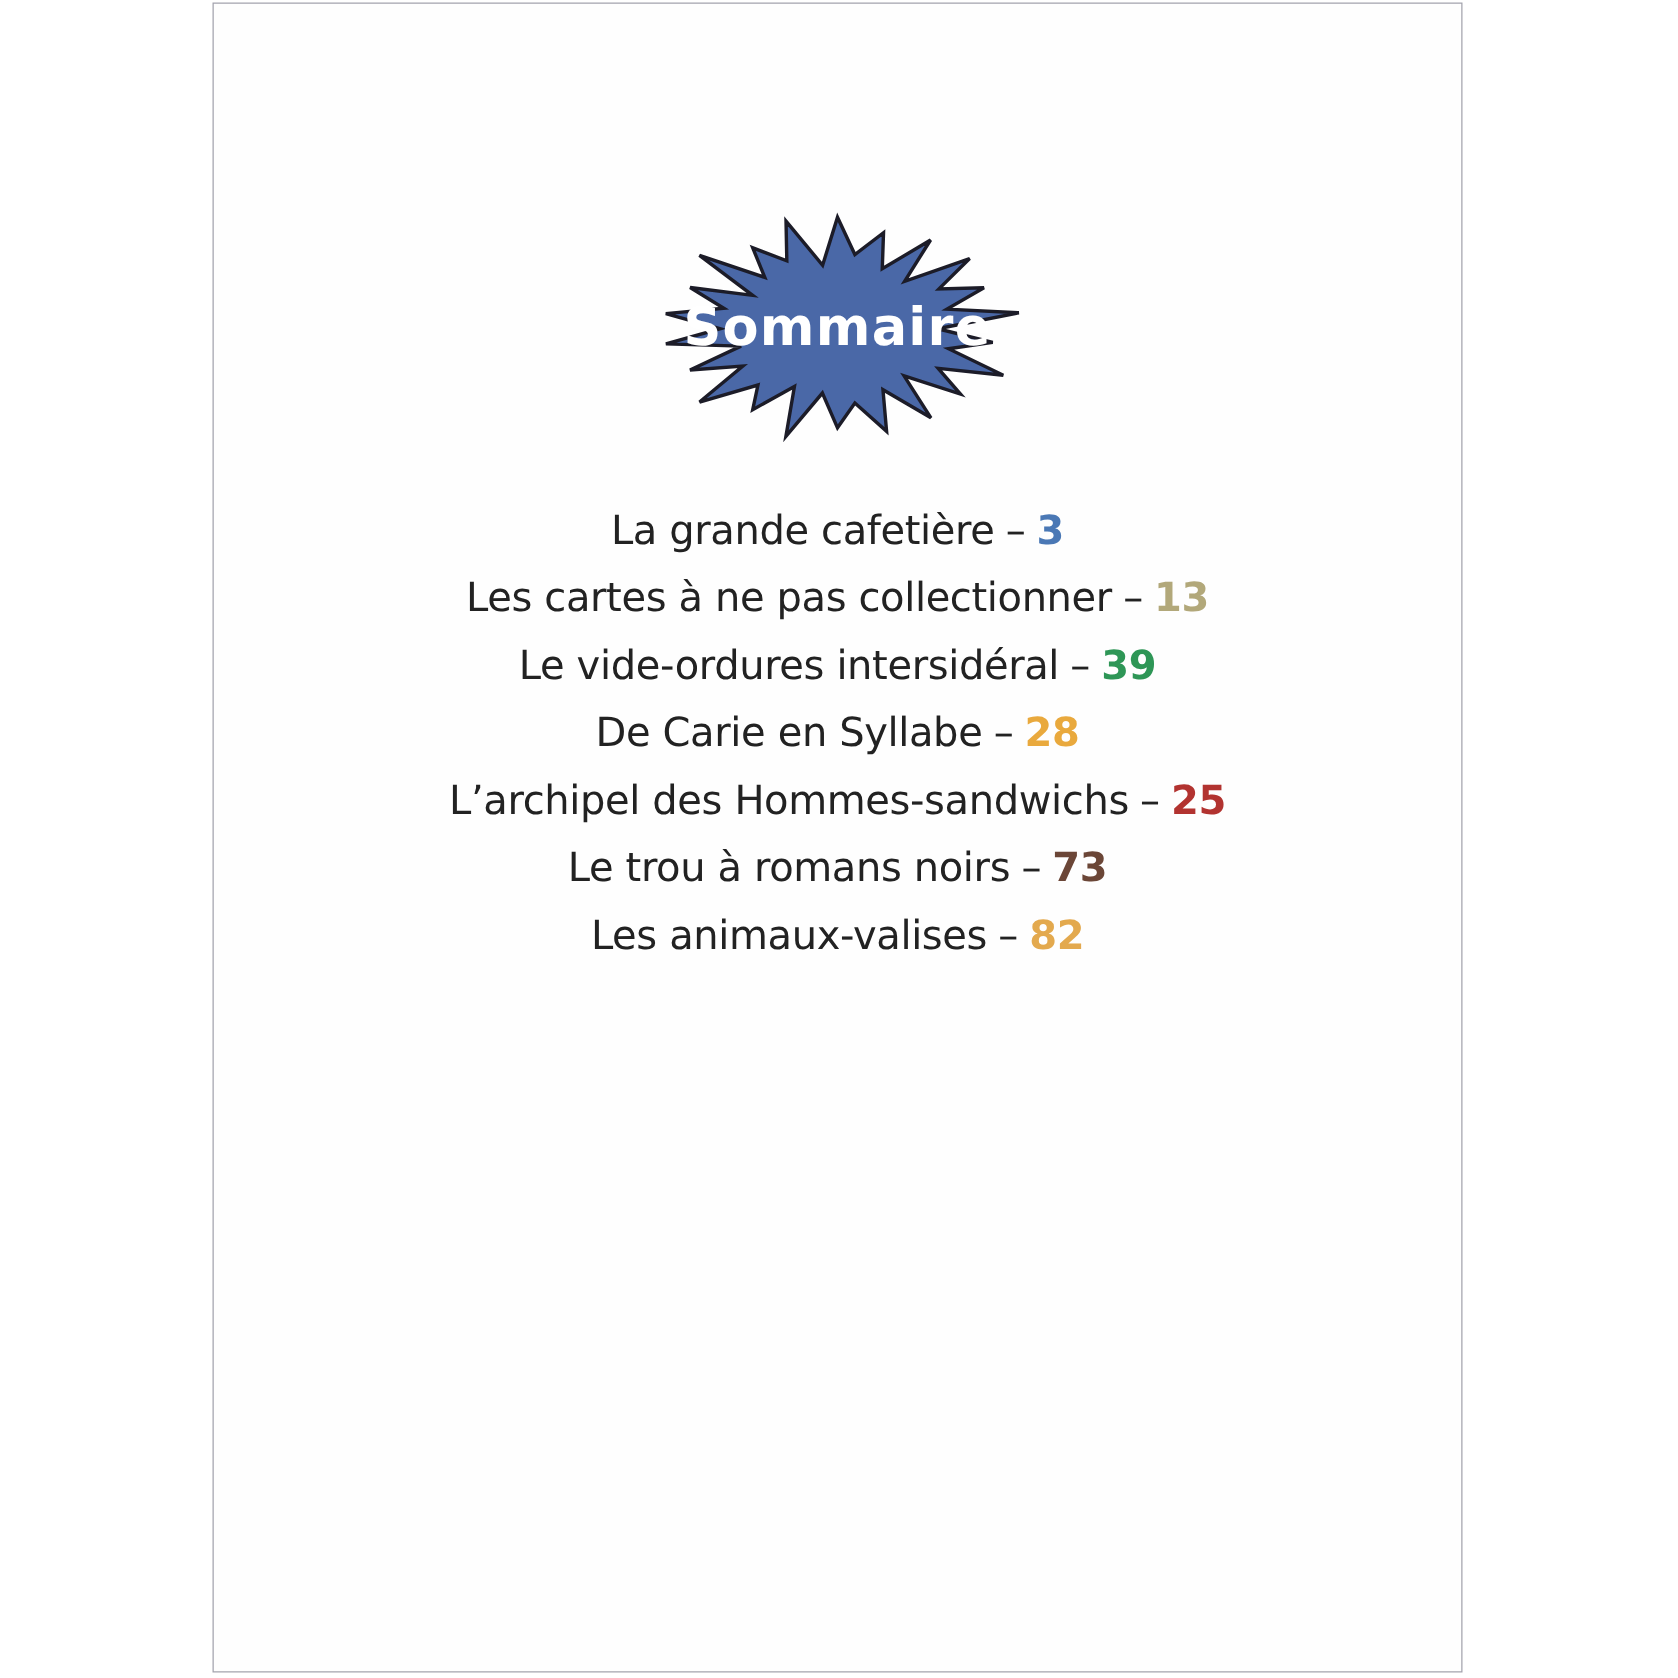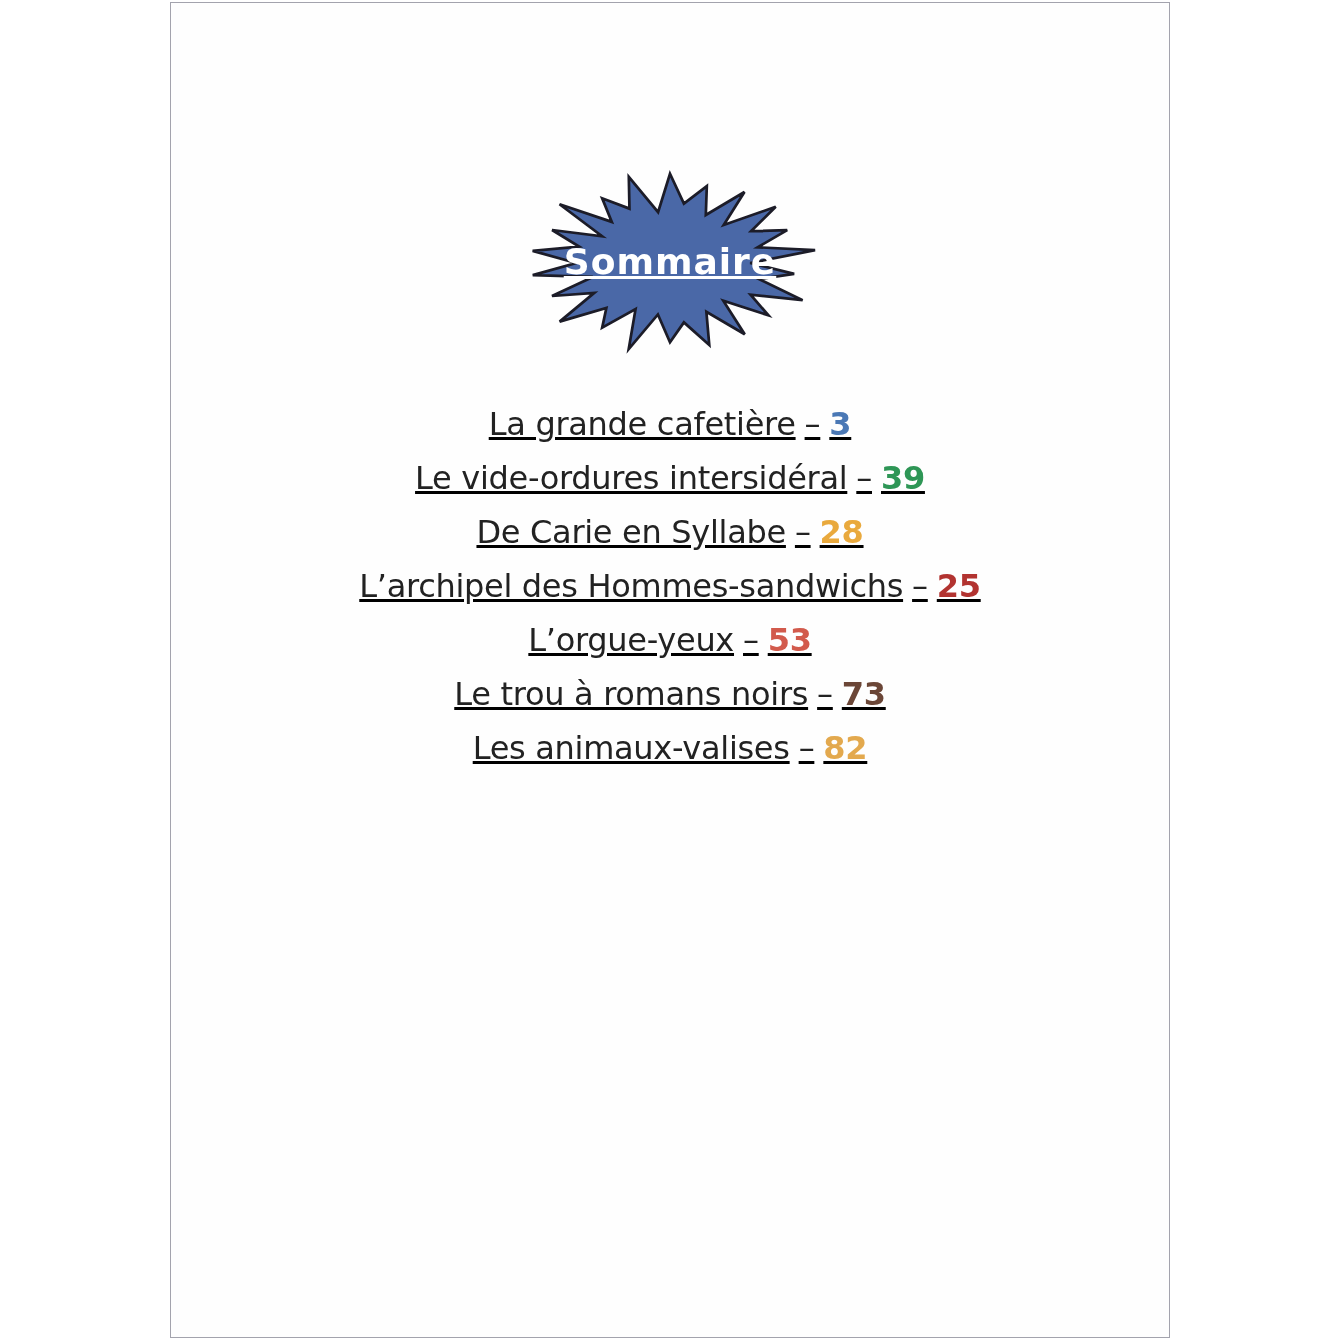--- a/index.html
+++ b/index.html
@@ -42,32 +42,30 @@
     height: 100%;
     overflow: visible;
   }
   .burst-title {
     position: absolute;
     inset: 0;
     display: flex;
     align-items: center;
     justify-content: center;
     padding-bottom: 4px;
-    font-size: 36px;
+    font-size: 42px;
     font-weight: bold;
     color: #ffffff;
     letter-spacing: 1px;
-    text-decoration: underline;
   }
   .toc-list {
     position: absolute;
     top: 394px;
     left: 0;
     width: 100%;
-    text-decoration: underline;
   }
   .toc-entry {
     height: 54px;
     line-height: 54px;
     text-align: center;
     font-size: 32px;
     letter-spacing: -0.3px;
     color: #222222;
     white-space: nowrap;
   }
@@ -93,30 +91,30 @@
         <polygon points="170.0,11.8 185.3,44.7 210.5,25.5 209.4,57.2 251.9,31.9 229.1,68.2 286.3,48.2 259.3,74.9 298.9,73.9 266.4,92.7 329.6,95.9 258.2,110.0 306.6,122.0 267.7,127.6 315.9,150.9 258.6,144.8 278.2,167.5 228.6,151.4 252.2,188.4 210.0,163.6 213.2,200.2 185.3,175.3 170.0,197.2 156.7,166.6 124.6,204.7 132.1,160.8 95.4,181.2 100.0,159.5 48.6,174.5 86.7,142.8 40.2,146.3 85.1,125.3 19.0,123.3 66.8,110.0 18.9,96.7 70.0,92.0 40.3,73.7 95.3,80.6 48.5,45.4 106.0,64.8 95.4,38.8 125.4,50.2 124.7,15.3 156.9,54.1" fill="#4a68a7" stroke="#1c1c28" stroke-width="3" stroke-linejoin="miter"></polygon>
       </svg>
       <div class="burst-title">Sommaire</div>
     </div>
 
     <div class="toc-list">
         <div class="toc-entry">
     <span class="toc-entry-title">La grande cafetière</span><span class="toc-entry-separator">–</span><span class="toc-entry-page-number" style="color: rgb(74, 120, 181);">3</span>
   </div>
         <div class="toc-entry">
+    <span class="toc-entry-title">Les cartes à ne pas collectionner</span><span class="toc-entry-separator">–</span><span class="toc-entry-page-number" style="color: rgb(178, 168, 122);">13</span>
+  </div>
+        <div class="toc-entry">
     <span class="toc-entry-title">Le vide-ordures intersidéral</span><span class="toc-entry-separator">–</span><span class="toc-entry-page-number" style="color: rgb(46, 150, 86);">39</span>
   </div>
         <div class="toc-entry">
     <span class="toc-entry-title">De Carie en Syllabe</span><span class="toc-entry-separator">–</span><span class="toc-entry-page-number" style="color: rgb(233, 169, 61);">28</span>
   </div>
         <div class="toc-entry">
     <span class="toc-entry-title">L’archipel des Hommes-sandwichs</span><span class="toc-entry-separator">–</span><span class="toc-entry-page-number" style="color: rgb(178, 51, 48);">25</span>
-  </div>
-        <div class="toc-entry">
-    <span class="toc-entry-title">L’orgue-yeux</span><span class="toc-entry-separator">–</span><span class="toc-entry-page-number" style="color: rgb(210, 90, 76);">53</span>
   </div>
         <div class="toc-entry">
     <span class="toc-entry-title">Le trou à romans noirs</span><span class="toc-entry-separator">–</span><span class="toc-entry-page-number" style="color: rgb(107, 70, 55);">73</span>
   </div>
         <div class="toc-entry">
     <span class="toc-entry-title">Les animaux-valises</span><span class="toc-entry-separator">–</span><span class="toc-entry-page-number" style="color: rgb(227, 169, 78);">82</span>
   </div>
       </div>
 
   </div>

